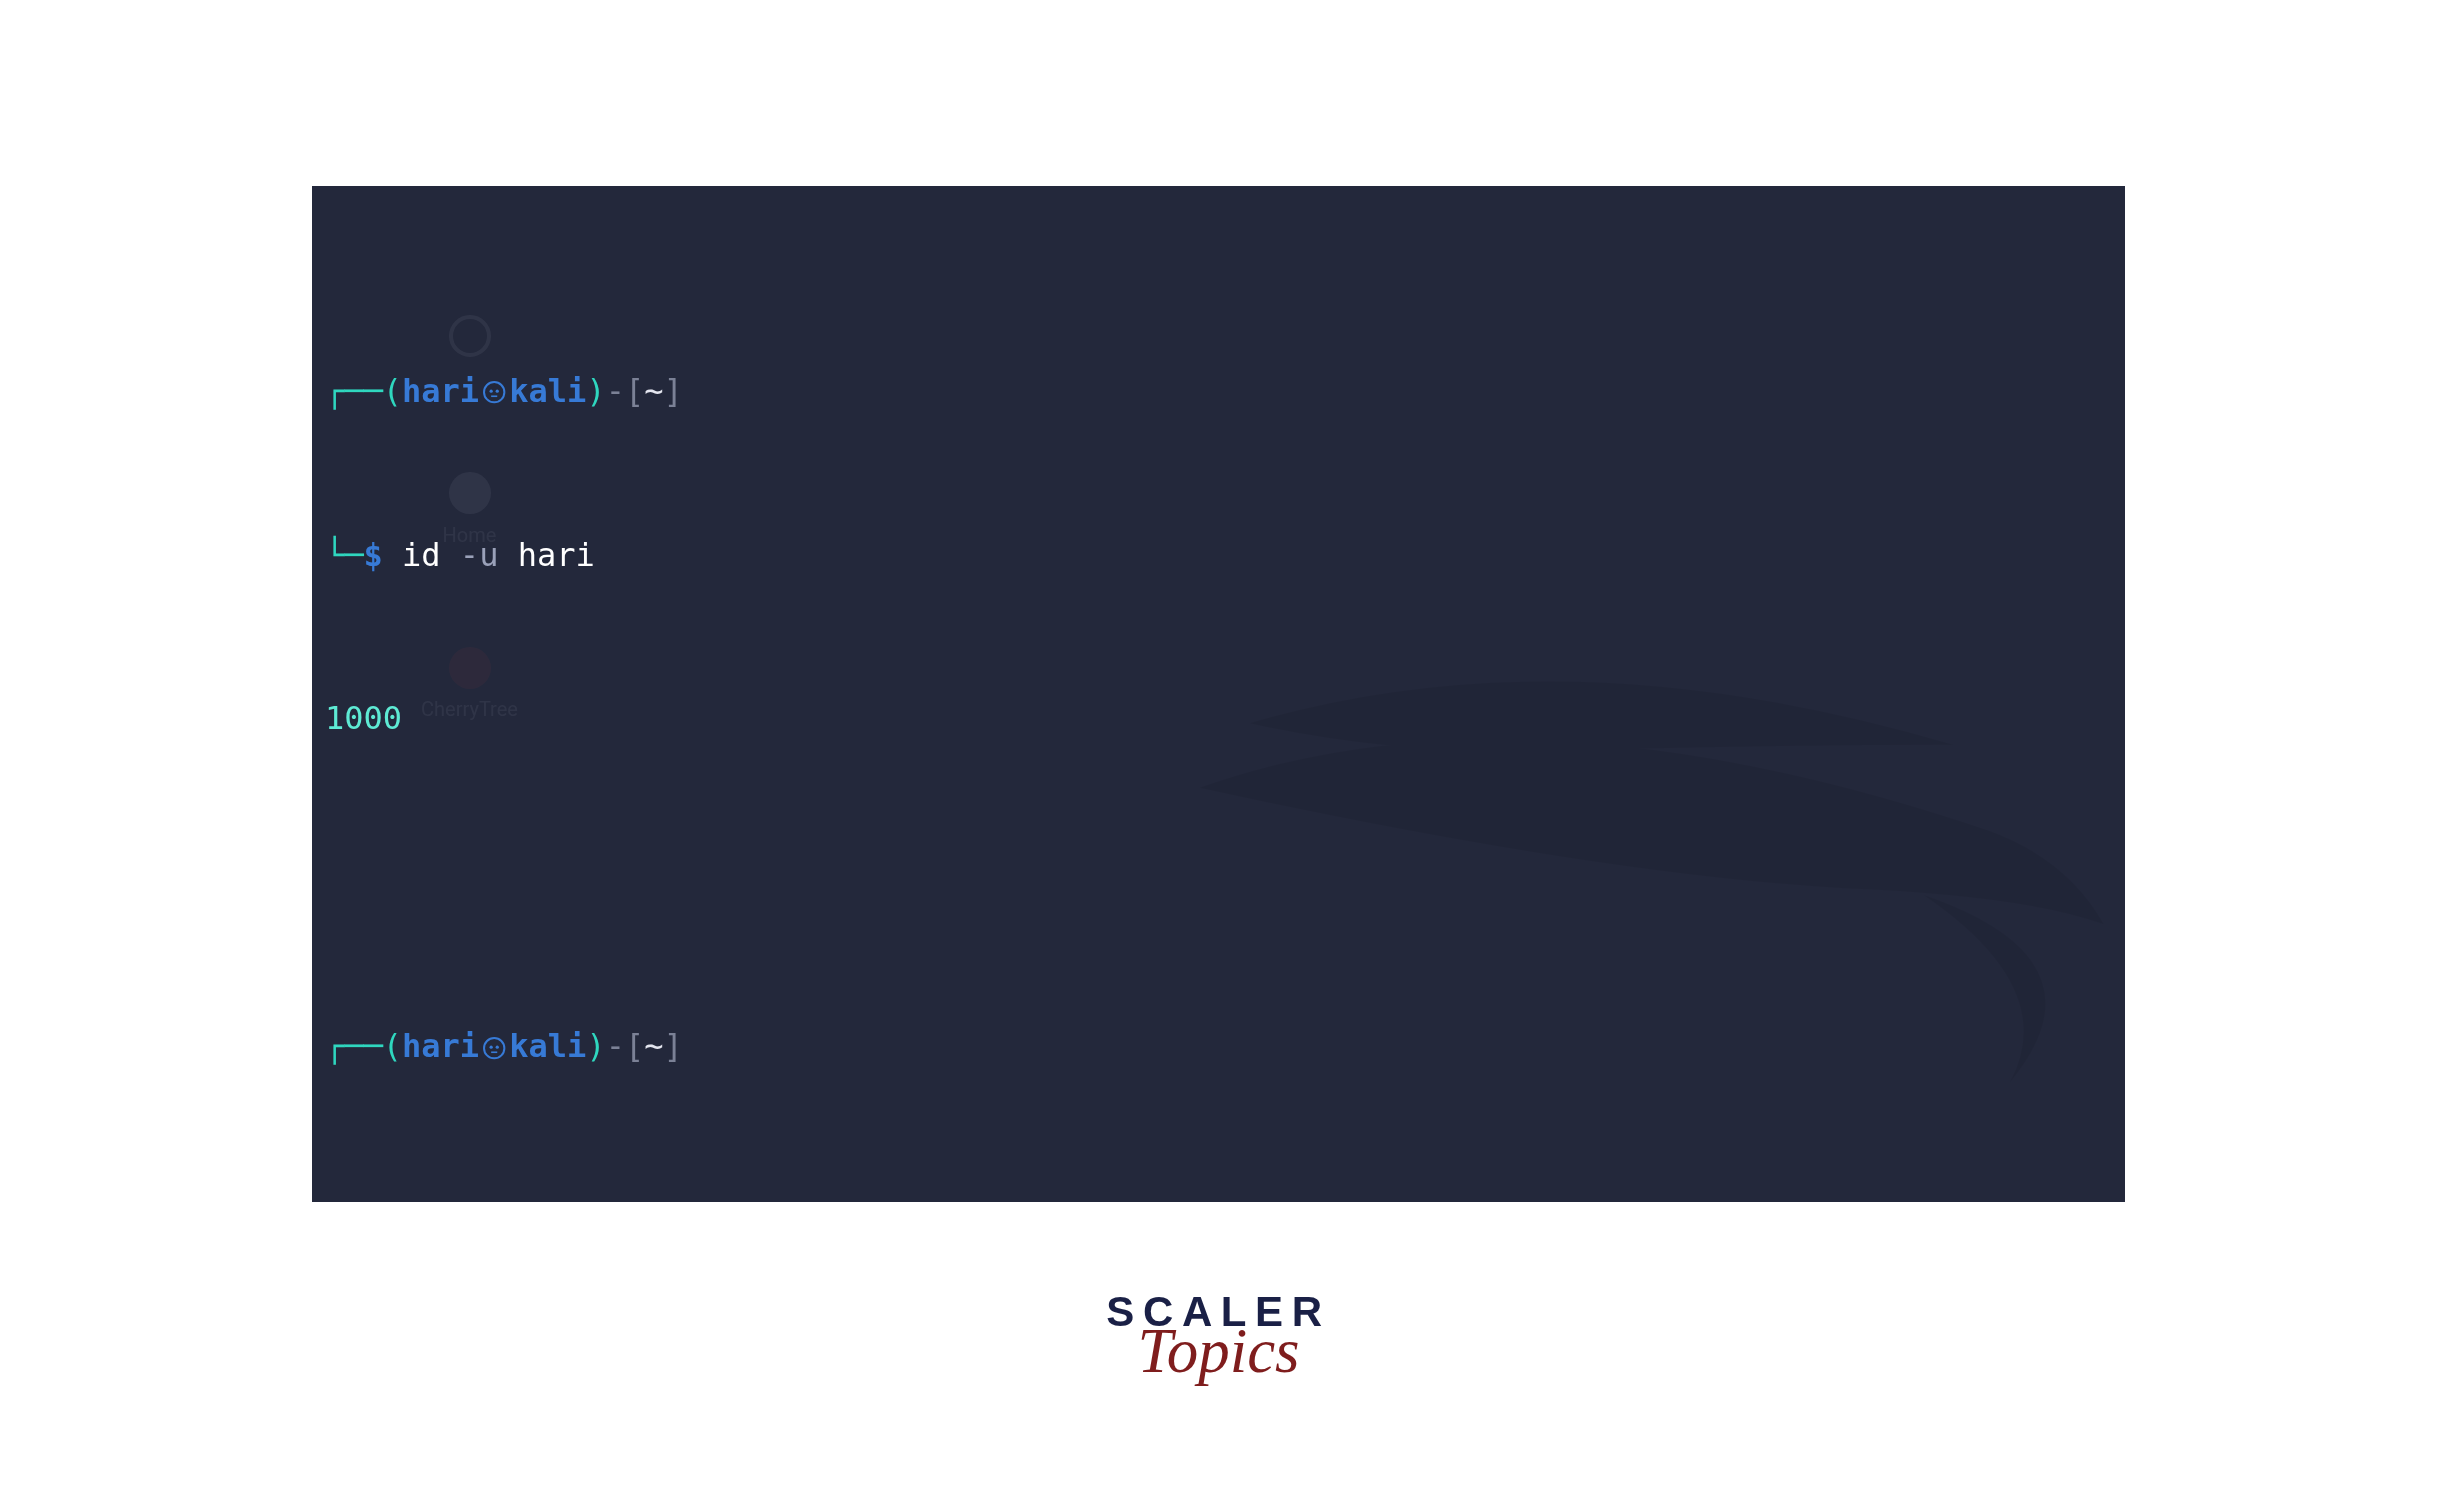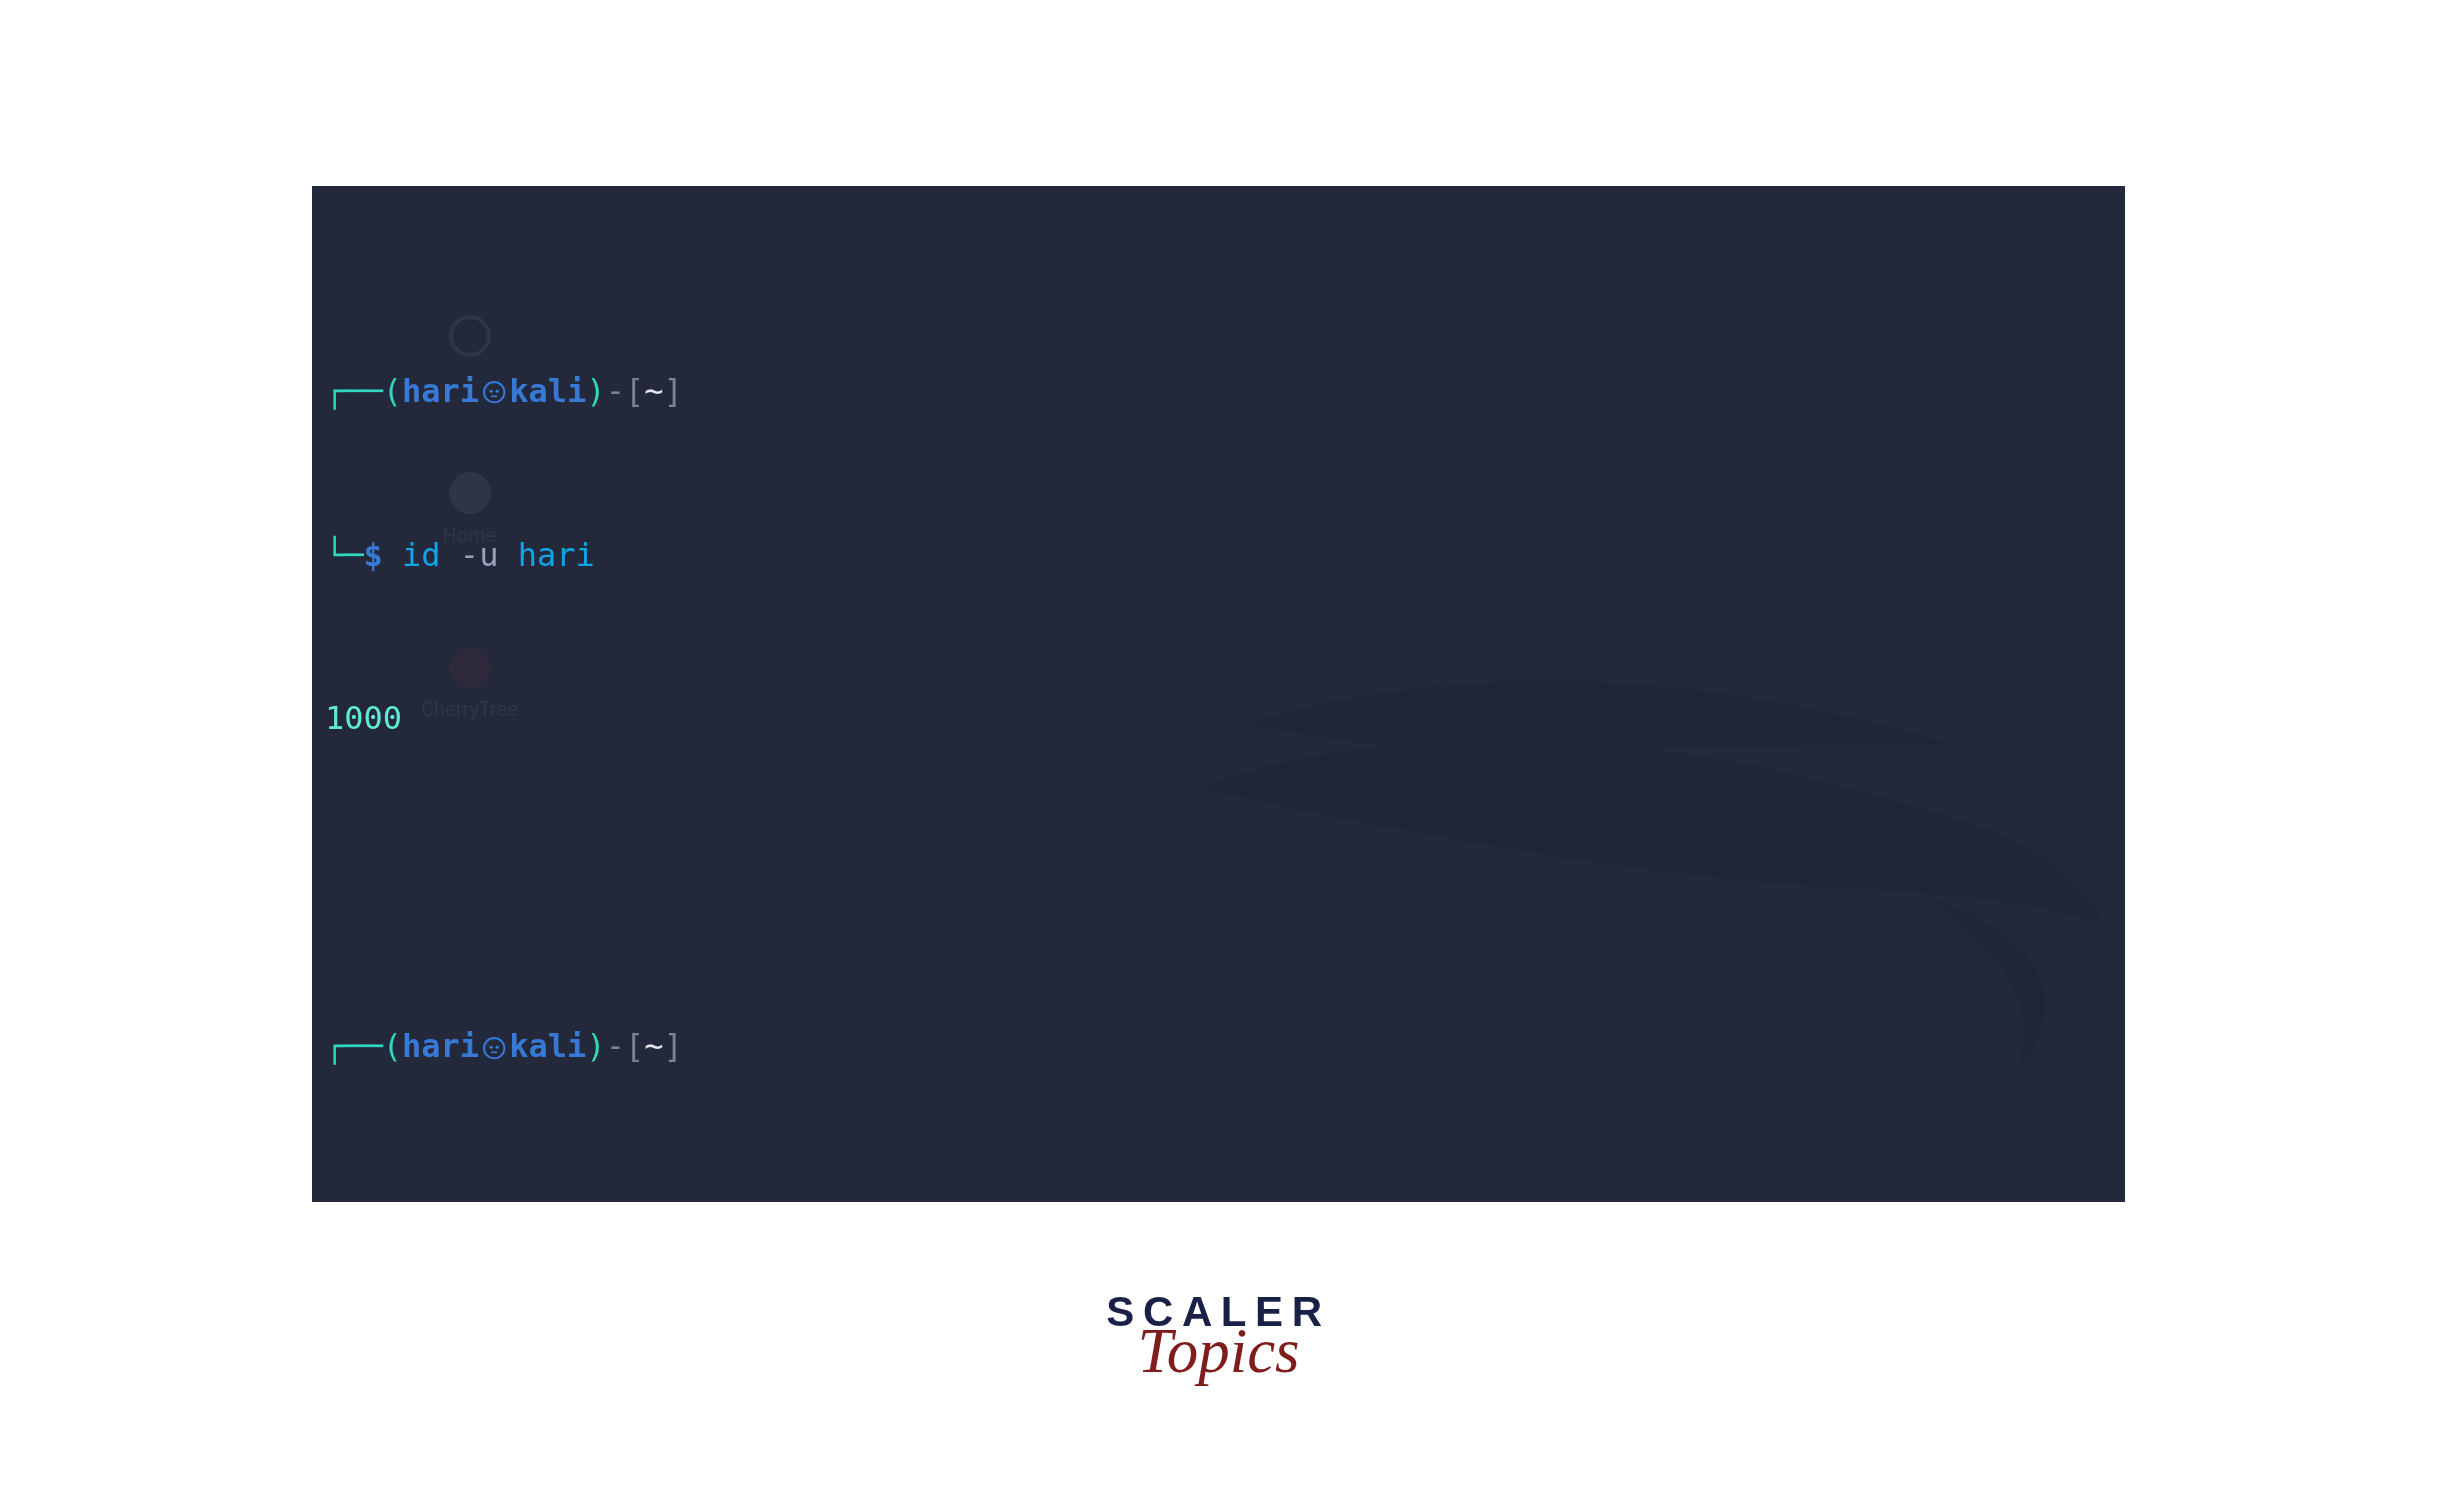--- a/index.html
+++ b/index.html
@@ -65,21 +65,21 @@
       line-height: 1.28;
       white-space: pre;
       color: #e4e6ef;
     }
     .term .row { display: block; }
 
     .c-teal   { color: #2fd7bf; }
     .c-blue   { color: #377ad6; font-weight: bold; }
     .c-grey   { color: #7b8196; }
     .c-tilde  { color: #e4e6ef; }
-    .c-cmd    { color: #0ea5e9; }
+    .c-cmd    { color: #ffffff; }
     .c-flag   { color: #9aa1b9; }
     .c-out    { color: #5eead4; }
 
     .skull {
       display: inline-block;
       width: 24.4px; height: 24.4px;
       vertical-align: -2.9px;
       margin: 0 2.9px;
     }
     .skull svg { width: 100%; height: 100%; display: block; }

